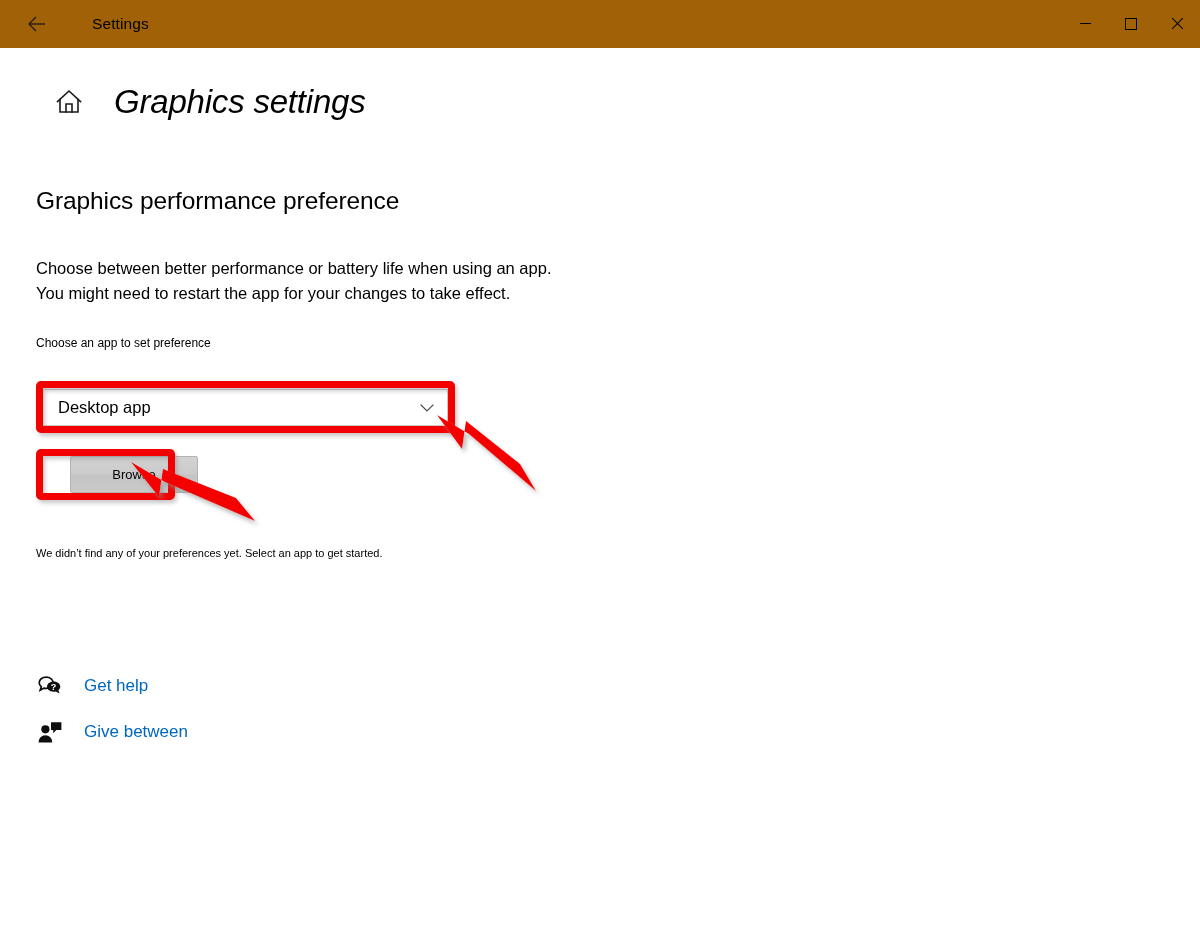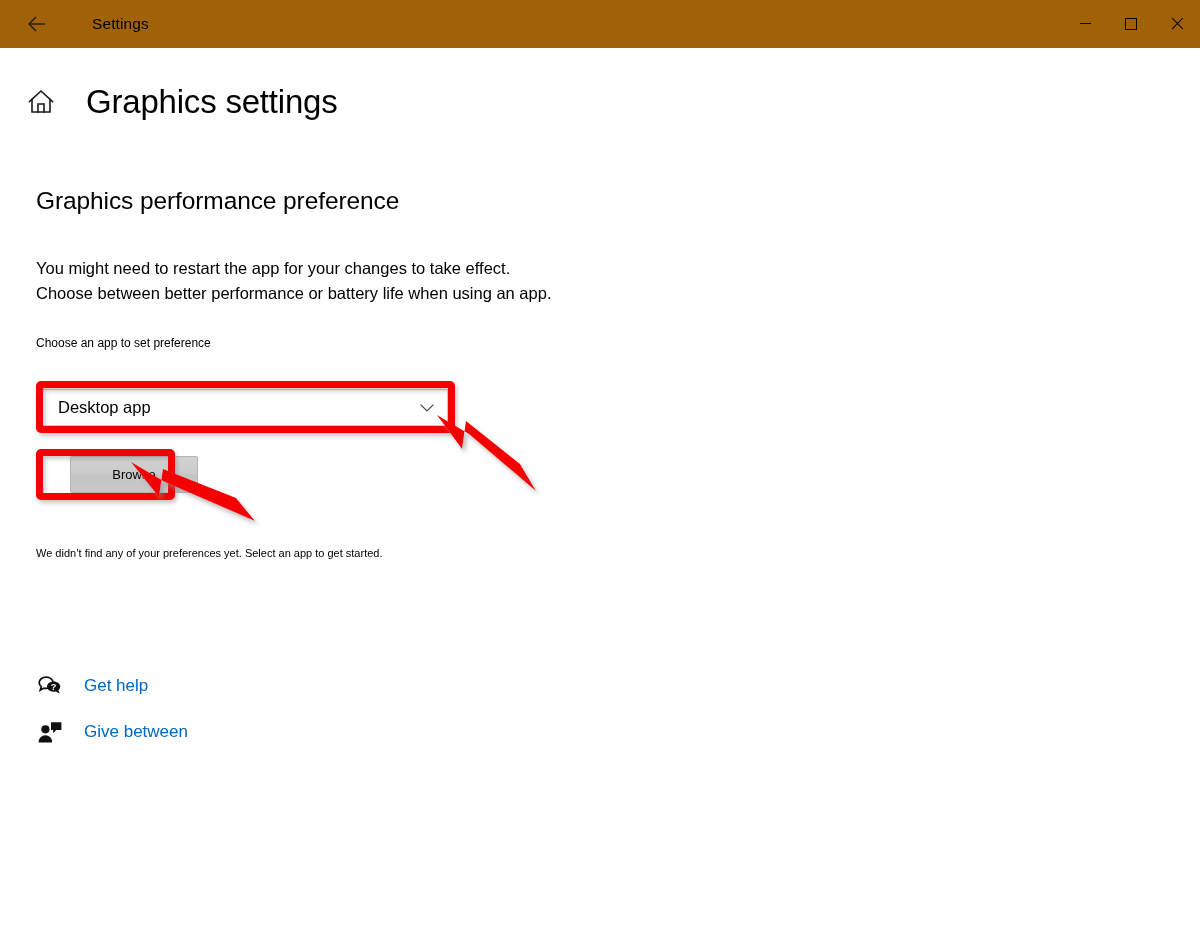--- a/index.html
+++ b/index.html
@@ -68,23 +68,24 @@
     left: -1px; top: 5.5px;
     width: 15px; height: 0;
     border-top: 1.2px solid #000;
   }
   .glyph-close::before { transform: rotate(45deg); }
   .glyph-close::after  { transform: rotate(-45deg); }
 
   
   .page-head {
     position: absolute;
-    left: 24px; top: 82px;
+    left: 52px; top: 82px;
     display: flex;
     align-items: center;
+    font-style: italic;
   }
   .home-icon {
     width: 34px; height: 34px;
     display: flex; align-items: center; justify-content: center;
     cursor: pointer;
   }
   .page-title {
     margin-left: 28px;
     font-size: 33px;
     font-weight: 400;
@@ -239,22 +240,22 @@
       <path d="M6 12.6 V25 H24 V12.6" stroke="#1a1a1a" stroke-width="1.6" fill="none" stroke-linecap="square"></path>
       <path d="M12 25 V17 H18 V25" stroke="#1a1a1a" stroke-width="1.6" fill="none" stroke-linecap="square"></path>
     </svg>
   </div>
   <div class="page-title">Graphics settings</div>
 </div>
 
 <div class="section-title">Graphics performance preference</div>
 
 <div class="desc">
+  <div>Choose between better performance or battery life when using an app.</div>
   <div>You might need to restart the app for your changes to take effect.</div>
-  <div>Choose between better performance or battery life when using an app.</div>
 </div>
 
 <div class="field-label">Choose an app to set preference</div>
 
 <div class="combo">
   <span class="combo-value">Desktop app</span>
   <span class="combo-chevron">
     <svg width="14" height="10" viewBox="0 0 14 10">
       <path d="M1 2 L7 8 L13 2" stroke="#4a4a4a" stroke-width="1.2" fill="none" stroke-linecap="square"></path>
     </svg>

